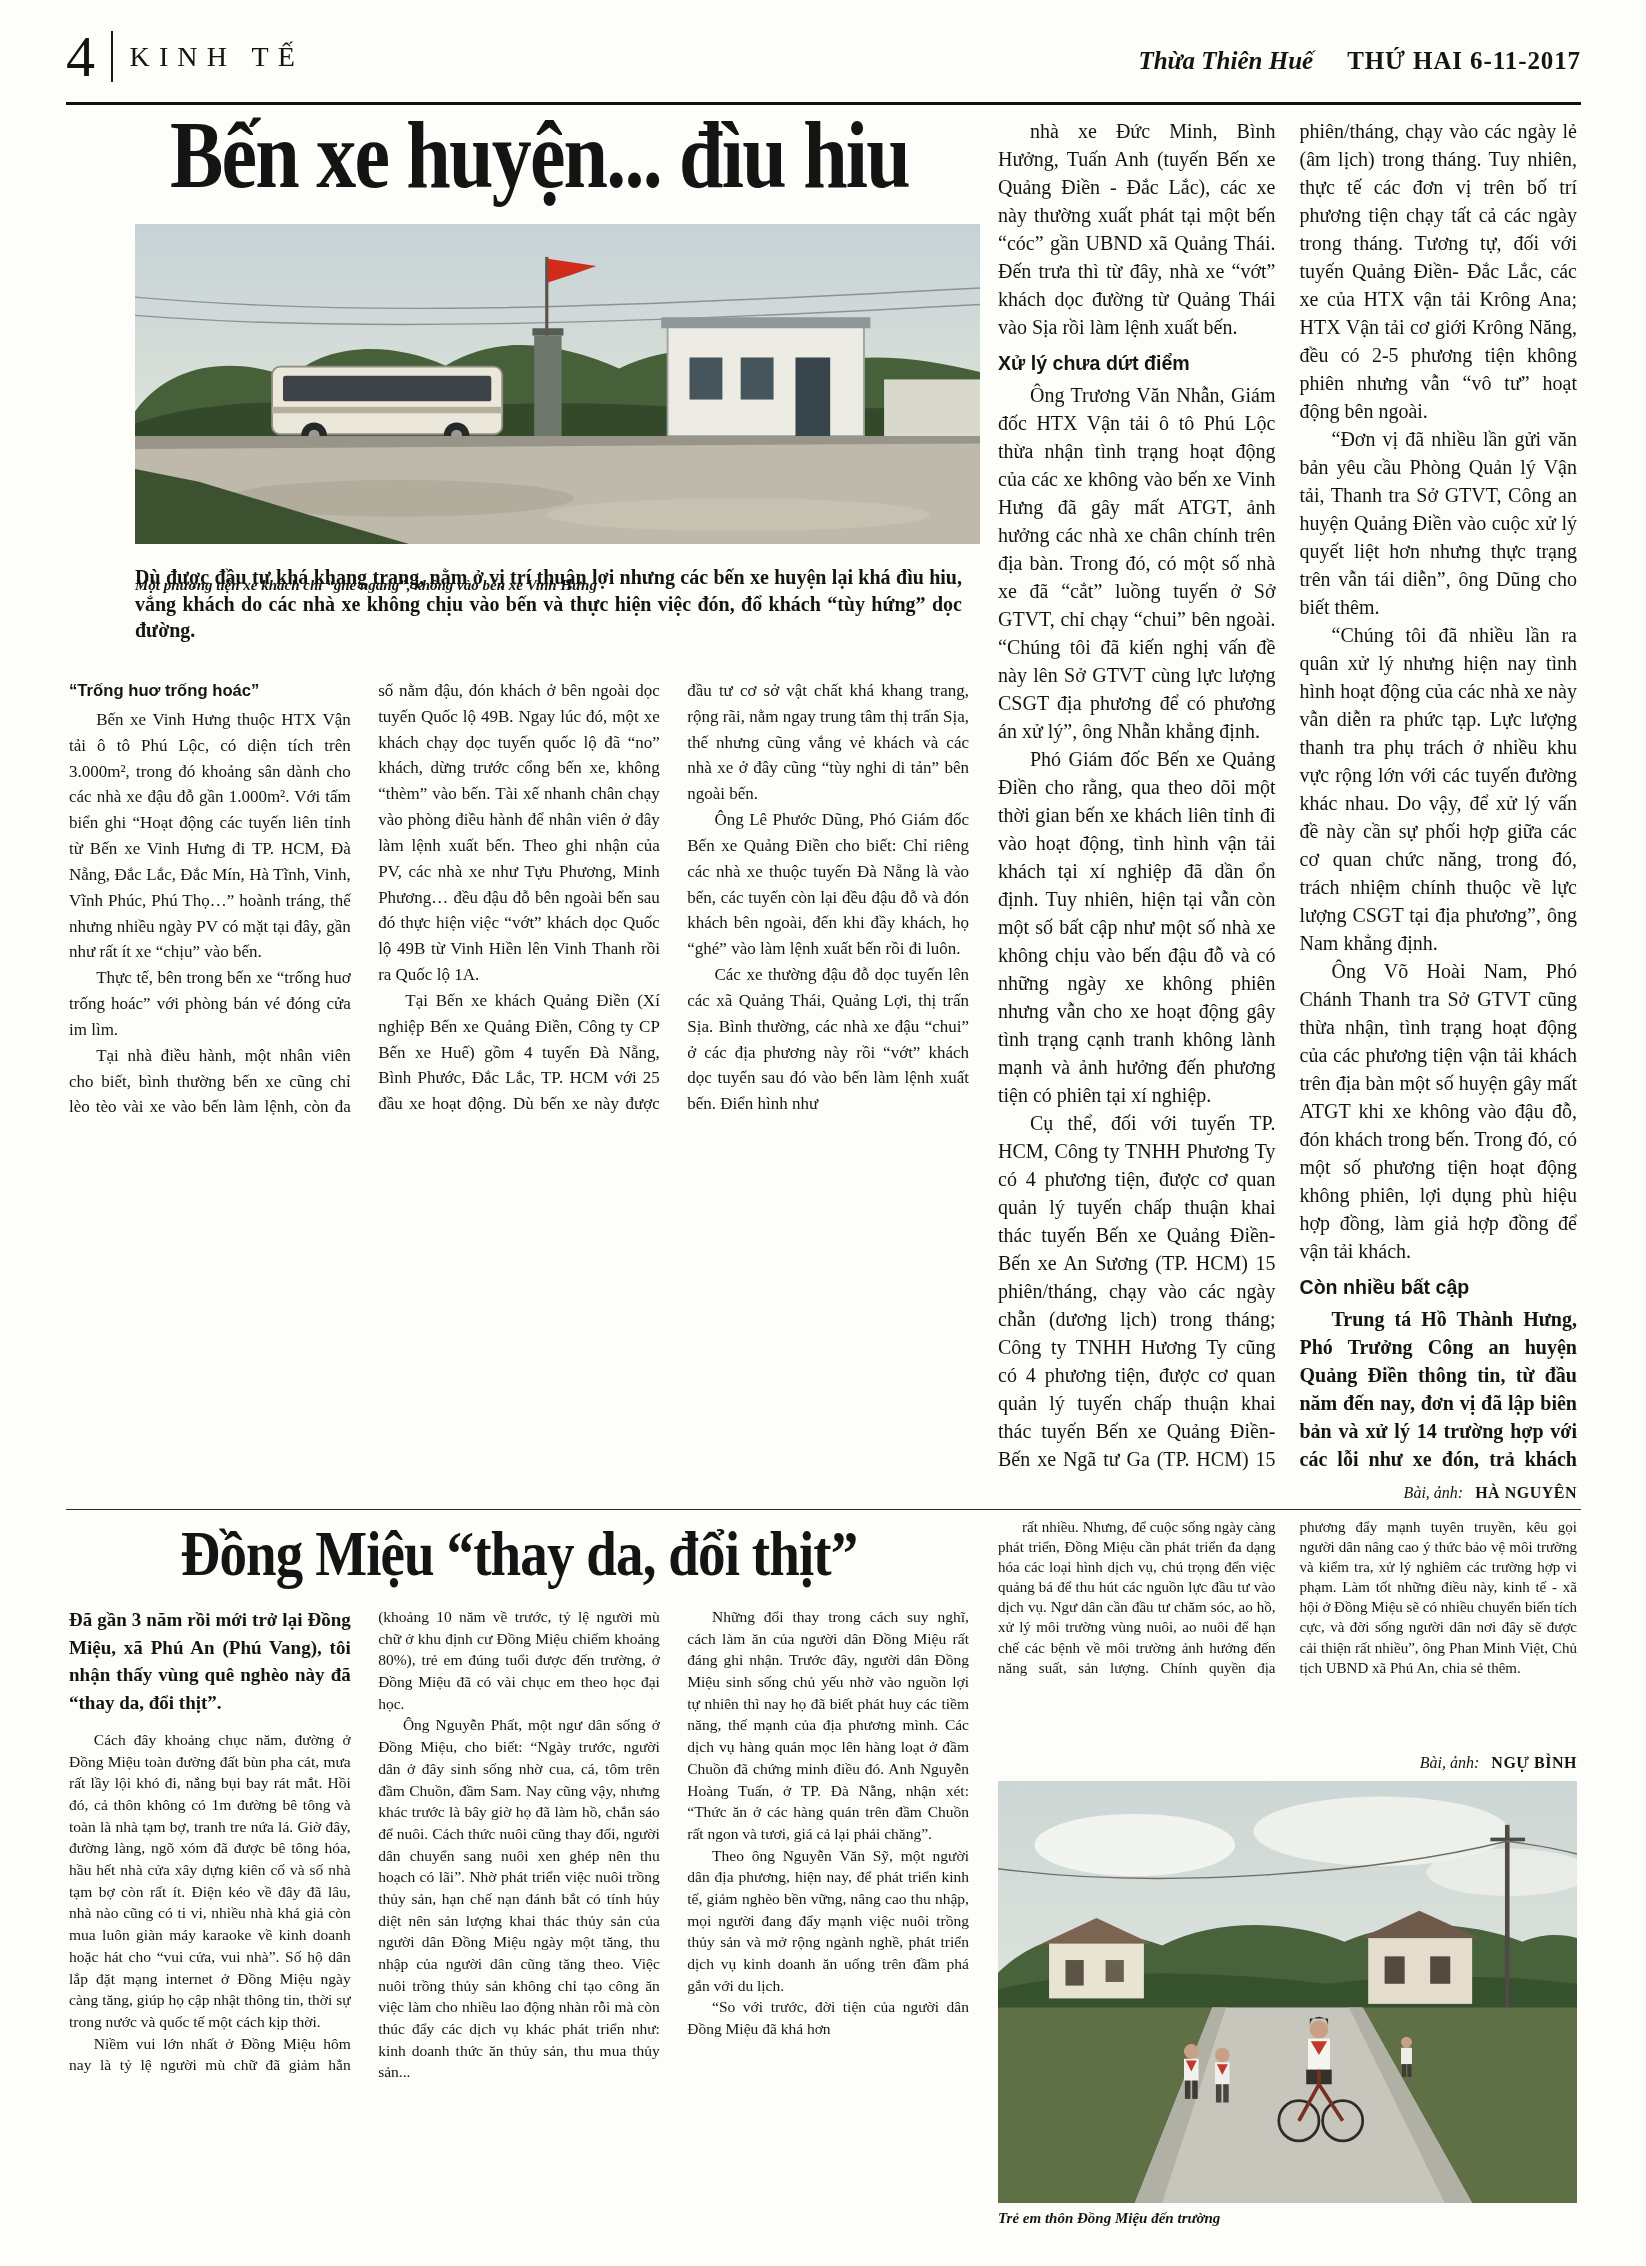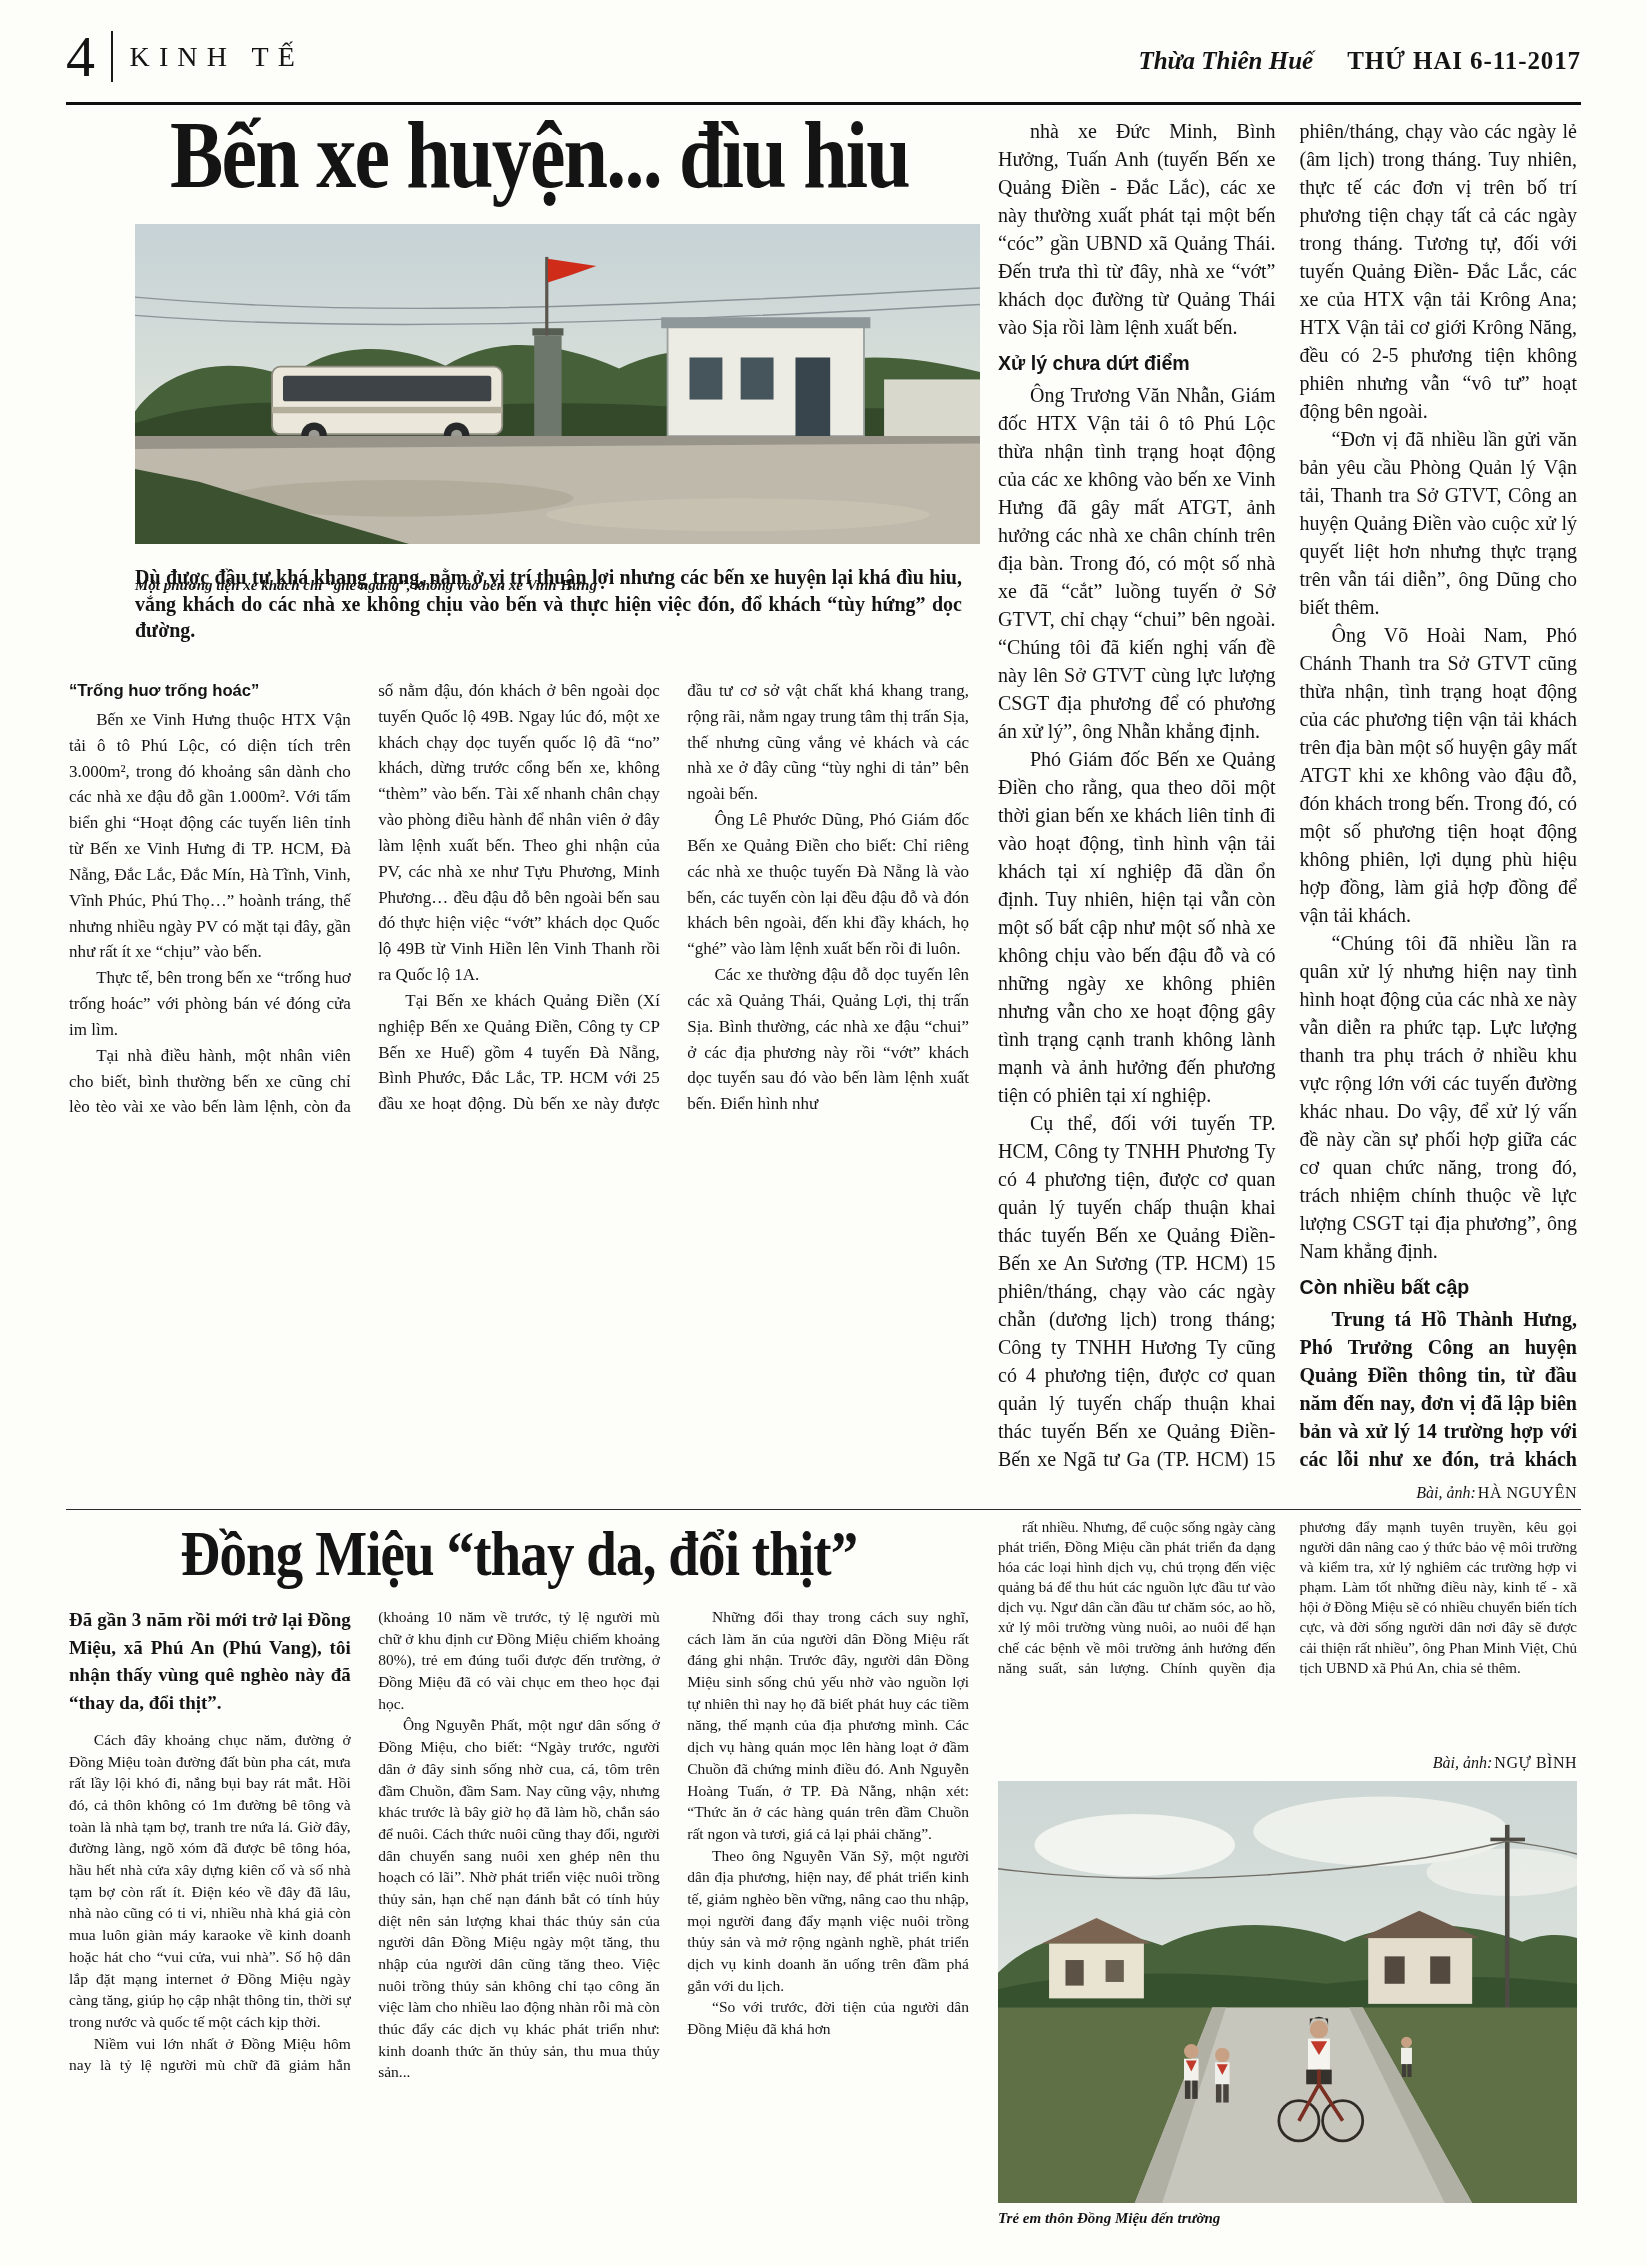--- a/index.html
+++ b/index.html
@@ -41,21 +41,21 @@
 
   .blk-p{margin:0;text-indent:1.6em;}
   .blk-bold{font-weight:bold;}
   .blk-subhead{margin:9.1px 0 3.7px;font-family:"Liberation Sans",sans-serif;font-size:.98em;
       font-weight:bold;break-after:avoid-column;text-indent:0;}
   .blk-subhead:first-child{margin-top:0;}
   .blk-intro{margin:0 0 12.8px;font-weight:bold;font-size:19px;line-height:1.45;text-indent:0;}
 
   .byline{text-align:right;font-size:16px;}
   .byline-label{font-style:italic;}
-  .byline-name{font-weight:normal;letter-spacing:0.5px;margin-left:2px;}
+  .byline-name{font-weight:bold;letter-spacing:0.5px;margin-left:12px;}
   .art1-byline{position:absolute;top:1484px;left:998px;width:579px;}
 
   
   .art2-headline{position:absolute;top:1522px;left:69px;width:900px;margin:0;text-align:center;
       font-size:55px;font-weight:bold;letter-spacing:-0.9px;line-height:1;
       transform:scaleY(1.15);transform-origin:top center;}
   .art2-body{position:absolute;top:1606px;left:69px;width:900px;height:627px;overflow:hidden;
       font-size:15.5px;line-height:1.4;}
   .art2-right{position:absolute;top:1517px;left:998px;width:579px;}
   .art2-right-text{height:230px;overflow:hidden;font-size:15px;line-height:1.34;text-align:justify;}
@@ -141,22 +141,22 @@
       <p class="blk-p">Các xe thường đậu đỗ dọc tuyến lên các xã Quảng Thái, Quảng Lợi, thị trấn Sịa. Bình thường, các nhà xe đậu “chui” ở các địa phương này rồi “vớt” khách dọc tuyến sau đó vào bến làm lệnh xuất bến. Điển hình như</p>
     </div>
 
   <div class="art1-right bodytext cols2">
       <p class="blk-p">nhà xe Đức Minh, Bình Hưởng, Tuấn Anh (tuyến Bến xe Quảng Điền - Đắc Lắc), các xe này thường xuất phát tại một bến “cóc” gần UBND xã Quảng Thái. Đến trưa thì từ đây, nhà xe “vớt” khách dọc đường từ Quảng Thái vào Sịa rồi làm lệnh xuất bến.</p>
       <h4 class="blk-subhead">Xử lý chưa dứt điểm</h4>
       <p class="blk-p">Ông Trương Văn Nhẫn, Giám đốc HTX Vận tải ô tô Phú Lộc thừa nhận tình trạng hoạt động của các xe không vào bến xe Vinh Hưng đã gây mất ATGT, ảnh hưởng các nhà xe chân chính trên địa bàn. Trong đó, có một số nhà xe đã “cắt” luồng tuyến ở Sở GTVT, chỉ chạy “chui” bên ngoài. “Chúng tôi đã kiến nghị vấn đề này lên Sở GTVT cùng lực lượng CSGT địa phương để có phương án xử lý”, ông Nhẫn khẳng định.</p>
       <p class="blk-p">Phó Giám đốc Bến xe Quảng Điền cho rằng, qua theo dõi một thời gian bến xe khách liên tỉnh đi vào hoạt động, tình hình vận tải khách tại xí nghiệp đã dần ổn định. Tuy nhiên, hiện tại vẫn còn một số bất cập như một số nhà xe không chịu vào bến đậu đỗ và có những ngày xe không phiên nhưng vẫn cho xe hoạt động gây tình trạng cạnh tranh không lành mạnh và ảnh hưởng đến phương tiện có phiên tại xí nghiệp.</p>
       <p class="blk-p">Cụ thể, đối với tuyến TP. HCM, Công ty TNHH Phương Ty có 4 phương tiện, được cơ quan quản lý tuyến chấp thuận khai thác tuyến Bến xe Quảng Điền- Bến xe An Sương (TP. HCM) 15 phiên/tháng, chạy vào các ngày chẵn (dương lịch) trong tháng; Công ty TNHH Hương Ty cũng có 4 phương tiện, được cơ quan quản lý tuyến chấp thuận khai thác tuyến Bến xe Quảng Điền- Bến xe Ngã tư Ga (TP. HCM) 15 phiên/tháng, chạy vào các ngày lẻ (âm lịch) trong tháng. Tuy nhiên, thực tế các đơn vị trên bố trí phương tiện chạy tất cả các ngày trong tháng. Tương tự, đối với tuyến Quảng Điền- Đắc Lắc, các xe của HTX vận tải Krông Ana; HTX Vận tải cơ giới Krông Năng, đều có 2-5 phương tiện không phiên nhưng vẫn “vô tư” hoạt động bên ngoài.</p>
       <p class="blk-p">“Đơn vị đã nhiều lần gửi văn bản yêu cầu Phòng Quản lý Vận tải, Thanh tra Sở GTVT, Công an huyện Quảng Điền vào cuộc xử lý quyết liệt hơn nhưng thực trạng trên vẫn tái diễn”, ông Dũng cho biết thêm.</p>
+      <p class="blk-p">“Chúng tôi đã nhiều lần ra quân xử lý nhưng hiện nay tình hình hoạt động của các nhà xe này vẫn diễn ra phức tạp. Lực lượng thanh tra phụ trách ở nhiều khu vực rộng lớn với các tuyến đường khác nhau. Do vậy, để xử lý vấn đề này cần sự phối hợp giữa các cơ quan chức năng, trong đó, trách nhiệm chính thuộc về lực lượng CSGT tại địa phương”, ông Nam khẳng định.</p>
       <p class="blk-p">Ông Võ Hoài Nam, Phó Chánh Thanh tra Sở GTVT cũng thừa nhận, tình trạng hoạt động của các phương tiện vận tải khách trên địa bàn một số huyện gây mất ATGT khi xe không vào đậu đỗ, đón khách trong bến. Trong đó, có một số phương tiện hoạt động không phiên, lợi dụng phù hiệu hợp đồng, làm giả hợp đồng để vận tải khách.</p>
-      <p class="blk-p">“Chúng tôi đã nhiều lần ra quân xử lý nhưng hiện nay tình hình hoạt động của các nhà xe này vẫn diễn ra phức tạp. Lực lượng thanh tra phụ trách ở nhiều khu vực rộng lớn với các tuyến đường khác nhau. Do vậy, để xử lý vấn đề này cần sự phối hợp giữa các cơ quan chức năng, trong đó, trách nhiệm chính thuộc về lực lượng CSGT tại địa phương”, ông Nam khẳng định.</p>
       <h4 class="blk-subhead">Còn nhiều bất cập</h4>
       <p class="blk-p blk-bold">Trung tá Hồ Thành Hưng, Phó Trưởng Công an huyện Quảng Điền thông tin, từ đầu năm đến nay, đơn vị đã lập biên bản và xử lý 14 trường hợp với các lỗi như xe đón, trả khách không đúng nơi quy định, chạy không đúng tuyến và chở khách không có hợp đồng. Sở dĩ số vụ xử lý còn “khiêm tốn” là do công tác xử lý các xe đón, trả khách ngoài bến còn bất cập do lực lượng CSGT thực hiện công tác tuần tra tại địa phương mỏng, làm nhiều nhiệm vụ; các tuyến đường trên địa bàn không có biển cấm đỗ bến khó khăn cho công tác xử lý; các xe chạy vào các khung giờ khác nhau và cơ sở vật chất của Bến xe Quảng Điền chưa đáp ứng nhu cầu các nhà xe. “Đơn vị có 6 anh em làm nhiệm vụ tuần tra, nhưng 2 người phụ trách mảng đường thủy, những người còn lại không thể quán xuyến hết được mọi việc. Sắp đến chúng tôi sẽ có kế hoạch và sắp xếp lại các tổ tuần tra, chú trọng công tác xử lý các phương tiện không vào bến, đón trả khách sai quy định”, Trung tá Hồ Thành Hưng khẳng định.</p>
     </div>
 
   <div class="byline art1-byline">
     <span class="byline-label">Bài, ảnh:</span><span class="byline-name">HÀ NGUYÊN</span>
   </div>
 
   <div class="rule article-divider"></div>
 

